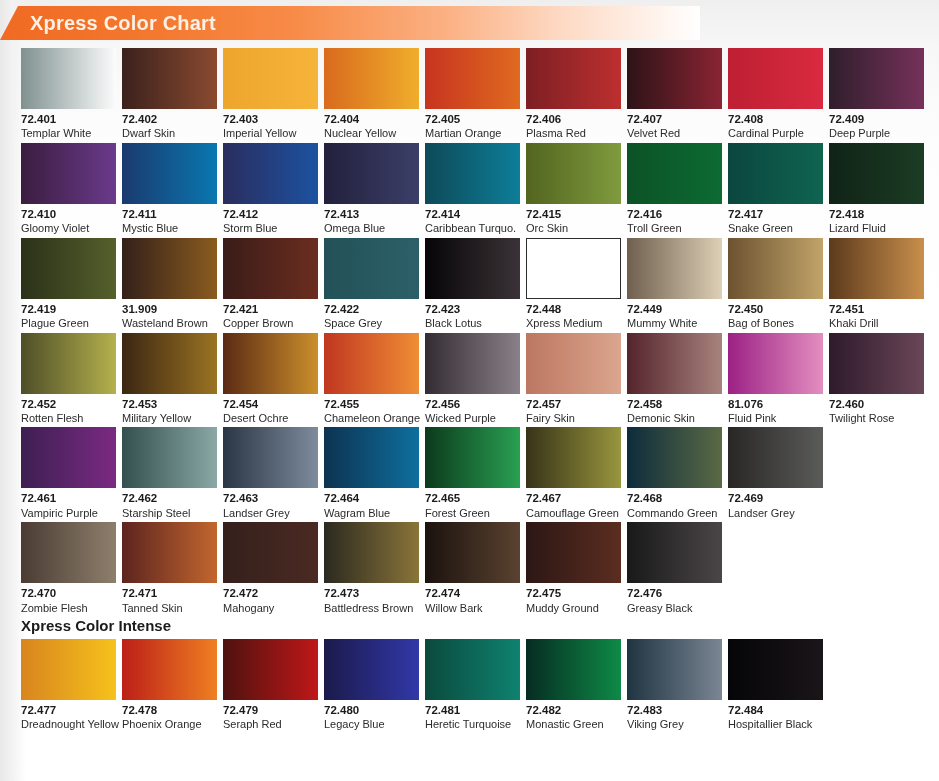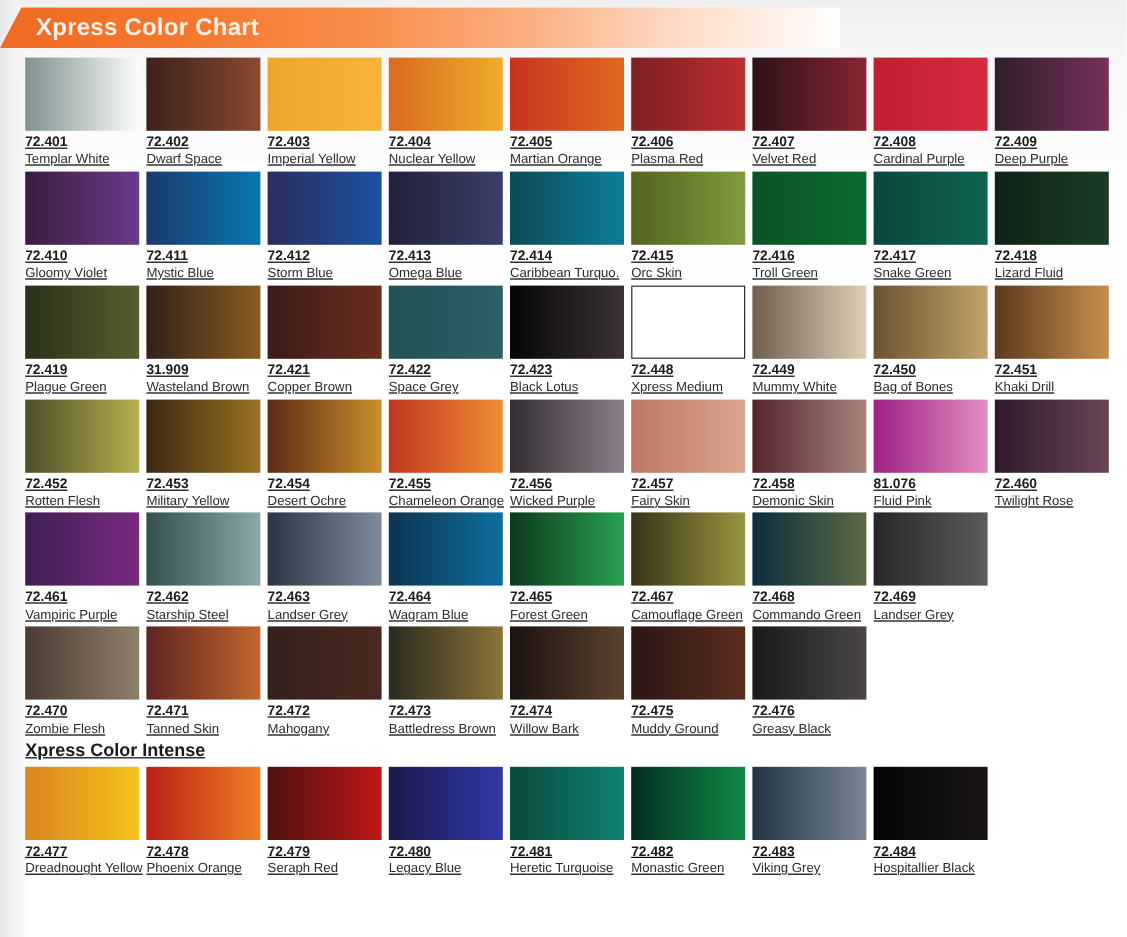--- a/index.html
+++ b/index.html
@@ -58,21 +58,20 @@
     letter-spacing: 0.2px;
     font-family: "Liberation Sans", sans-serif;
   }
 
   
   .sheet {
     position: absolute;
     left: 21px;
     top: 48px;
     width: 900px;
-    text-decoration: underline;
   }
 
   .row {
     display: flex;
     gap: 6px;
     margin-bottom: 3px;
   }
   .cell {
     width: 95px;
     flex: 0 0 95px;
@@ -126,21 +125,21 @@
   <div class="sheet">
       <div class="row">
         <div class="cell">
           <div class="swatch" style="background: linear-gradient(90deg, rgb(127, 145, 143) 0%, rgb(251, 252, 252) 100%);"></div>
           <div class="code">72.401</div>
           <div class="name">Templar White</div>
         </div>
         <div class="cell">
           <div class="swatch" style="background: linear-gradient(90deg, rgb(59, 33, 28) 0%, rgb(138, 74, 48) 100%);"></div>
           <div class="code">72.402</div>
-          <div class="name">Dwarf Space</div>
+          <div class="name">Dwarf Skin</div>
         </div>
         <div class="cell">
           <div class="swatch" style="background: linear-gradient(90deg, rgb(237, 165, 45) 0%, rgb(246, 180, 58) 100%);"></div>
           <div class="code">72.403</div>
           <div class="name">Imperial Yellow</div>
         </div>
         <div class="cell">
           <div class="swatch" style="background: linear-gradient(90deg, rgb(217, 106, 30) 0%, rgb(239, 174, 43) 100%);"></div>
           <div class="code">72.404</div>
           <div class="name">Nuclear Yellow</div>

